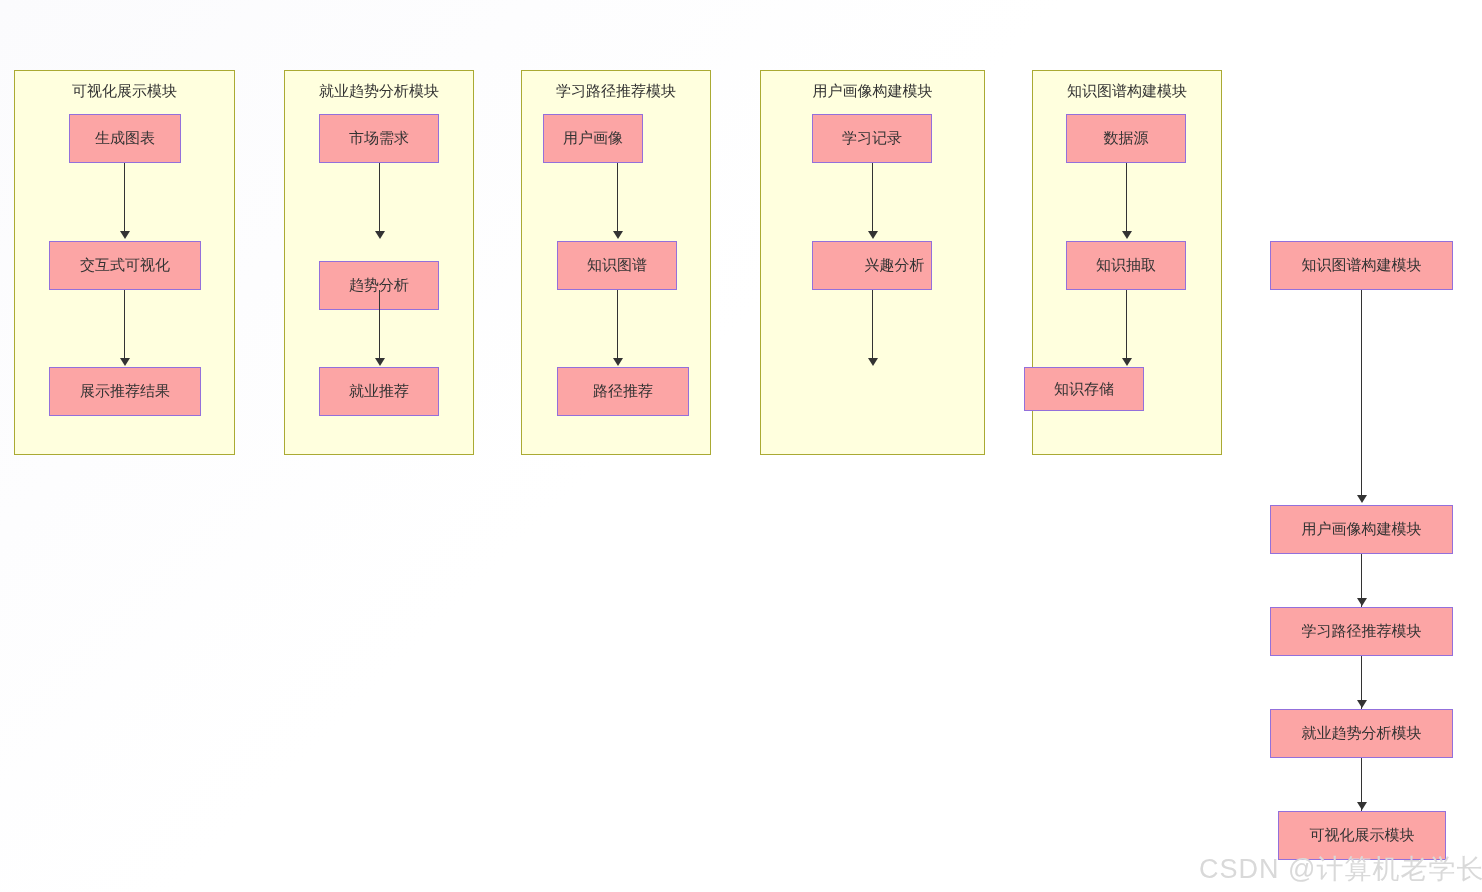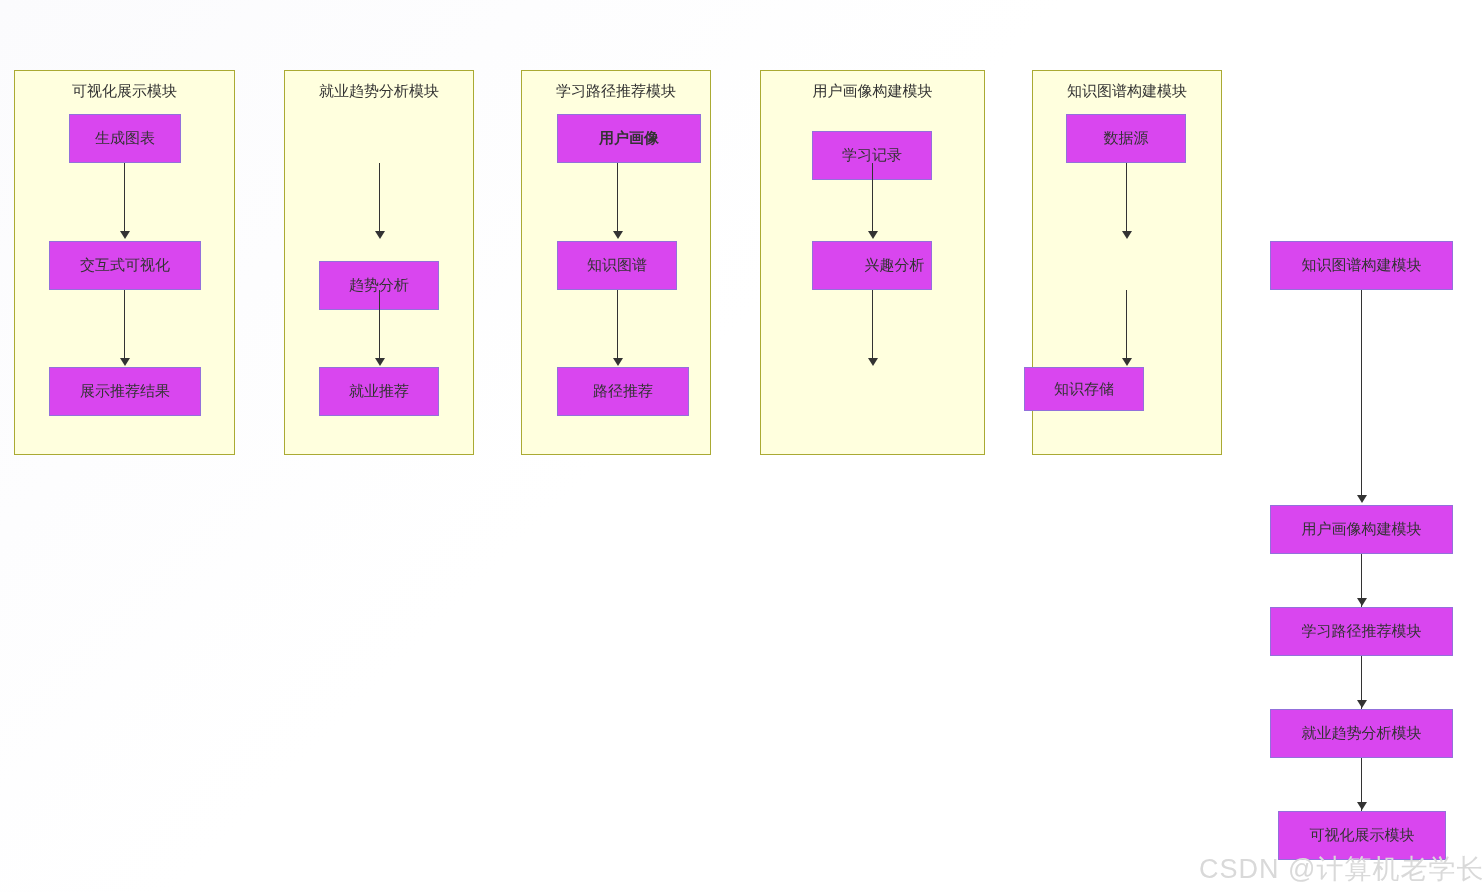--- a/index.html
+++ b/index.html
@@ -35,21 +35,21 @@
     text-align: center;
     font-size: 15px;
     color: #333333;
     line-height: 18px;
     white-space: nowrap;
   }
 
   
   .node {
     position: absolute;
-    background: #d946ef;
+    background: #fca5a5;
     border: 1px solid #9370db;
     box-sizing: border-box;
     display: flex;
     align-items: center;
     justify-content: center;
     font-size: 15px;
     color: #333333;
     white-space: nowrap;
   }
 
@@ -90,54 +90,56 @@
   <div class="edge" style="left:124px; top:163px; height:70px;"></div>
   <div class="arrowhead" style="left:120px; top:231px;"></div>
   <div class="node" style="left:49px; top:241px; width:152px; height:49px;">交互式可视化</div>
   <div class="edge" style="left:124px; top:290px; height:70px;"></div>
   <div class="arrowhead" style="left:120px; top:358px;"></div>
   <div class="node" style="left:49px; top:367px; width:152px; height:49px;">展示推荐结果</div>
 
   <div class="subgraph" style="left:284px; top:70px; width:190px; height:385px;">
     <div class="subgraph-title">就业趋势分析模块</div>
   </div>
+  <div class="node" style="left:319px; top:114px; width:120px; height:49px;">市场需求</div>
   <div class="edge" style="left:379px; top:163px; height:70px;"></div>
   <div class="arrowhead" style="left:375px; top:231px;"></div>
   <div class="node" style="left:319px; top:241px; width:120px; height:49px;margin-top:20px;">趋势分析</div>
   <div class="edge" style="left:379px; top:290px; height:70px;"></div>
   <div class="arrowhead" style="left:375px; top:358px;"></div>
   <div class="node" style="left:319px; top:367px; width:120px; height:49px;">就业推荐</div>
 
   <div class="subgraph" style="left:521px; top:70px; width:190px; height:385px;">
     <div class="subgraph-title">学习路径推荐模块</div>
   </div>
-  <div class="node" style="left:557px; top:114px; width:144px; height:49px;font-weight:bold;">用户画像</div>
+  <div class="node" style="left:543px; top:114px; width:100px; height:49px;">用户画像</div>
   <div class="edge" style="left:617px; top:163px; height:70px;"></div>
   <div class="arrowhead" style="left:613px; top:231px;"></div>
   <div class="node" style="left:557px; top:241px; width:120px; height:49px;">知识图谱</div>
   <div class="edge" style="left:617px; top:290px; height:70px;"></div>
   <div class="arrowhead" style="left:613px; top:358px;"></div>
   <div class="node" style="left:557px; top:367px; width:132px; height:49px;text-align:right;">路径推荐</div>
 
   <div class="subgraph" style="left:760px; top:70px; width:225px; height:385px;">
     <div class="subgraph-title">用户画像构建模块</div>
   </div>
-  <div class="node" style="left:812px; top:114px; width:120px; height:49px;margin-top:17px;">学习记录</div>
+  <div class="node" style="left:812px; top:114px; width:120px; height:49px;">学习记录</div>
   <div class="edge" style="left:872px; top:163px; height:70px;"></div>
   <div class="arrowhead" style="left:868px; top:231px;"></div>
   <div class="node" style="left:812px; top:241px; width:120px; height:49px;padding-left:45px;">兴趣分析</div>
   <div class="edge" style="left:872px; top:290px; height:70px;"></div>
   <div class="arrowhead" style="left:868px; top:358px;"></div>
 
   <div class="subgraph" style="left:1032px; top:70px; width:190px; height:385px;">
     <div class="subgraph-title">知识图谱构建模块</div>
   </div>
   <div class="node" style="left:1066px; top:114px; width:120px; height:49px;">数据源</div>
   <div class="edge" style="left:1126px; top:163px; height:70px;"></div>
   <div class="arrowhead" style="left:1122px; top:231px;"></div>
+  <div class="node" style="left:1066px; top:241px; width:120px; height:49px;">知识抽取</div>
   <div class="edge" style="left:1126px; top:290px; height:70px;"></div>
   <div class="arrowhead" style="left:1122px; top:358px;"></div>
   <div class="node" style="left:1024px; top:367px; width:120px; height:44px;">知识存储</div>
 
   <div class="node" style="left:1270px; top:241px; width:183px; height:49px;">知识图谱构建模块</div>
   <div class="edge" style="left:1361px; top:290px; height:207px;"></div>
   <div class="arrowhead" style="left:1357px; top:495px;"></div>
   <div class="node" style="left:1270px; top:505px; width:183px; height:49px;">用户画像构建模块</div>
   <div class="edge" style="left:1361px; top:554px; height:53px;"></div>
   <div class="arrowhead" style="left:1357px; top:598px;"></div>

